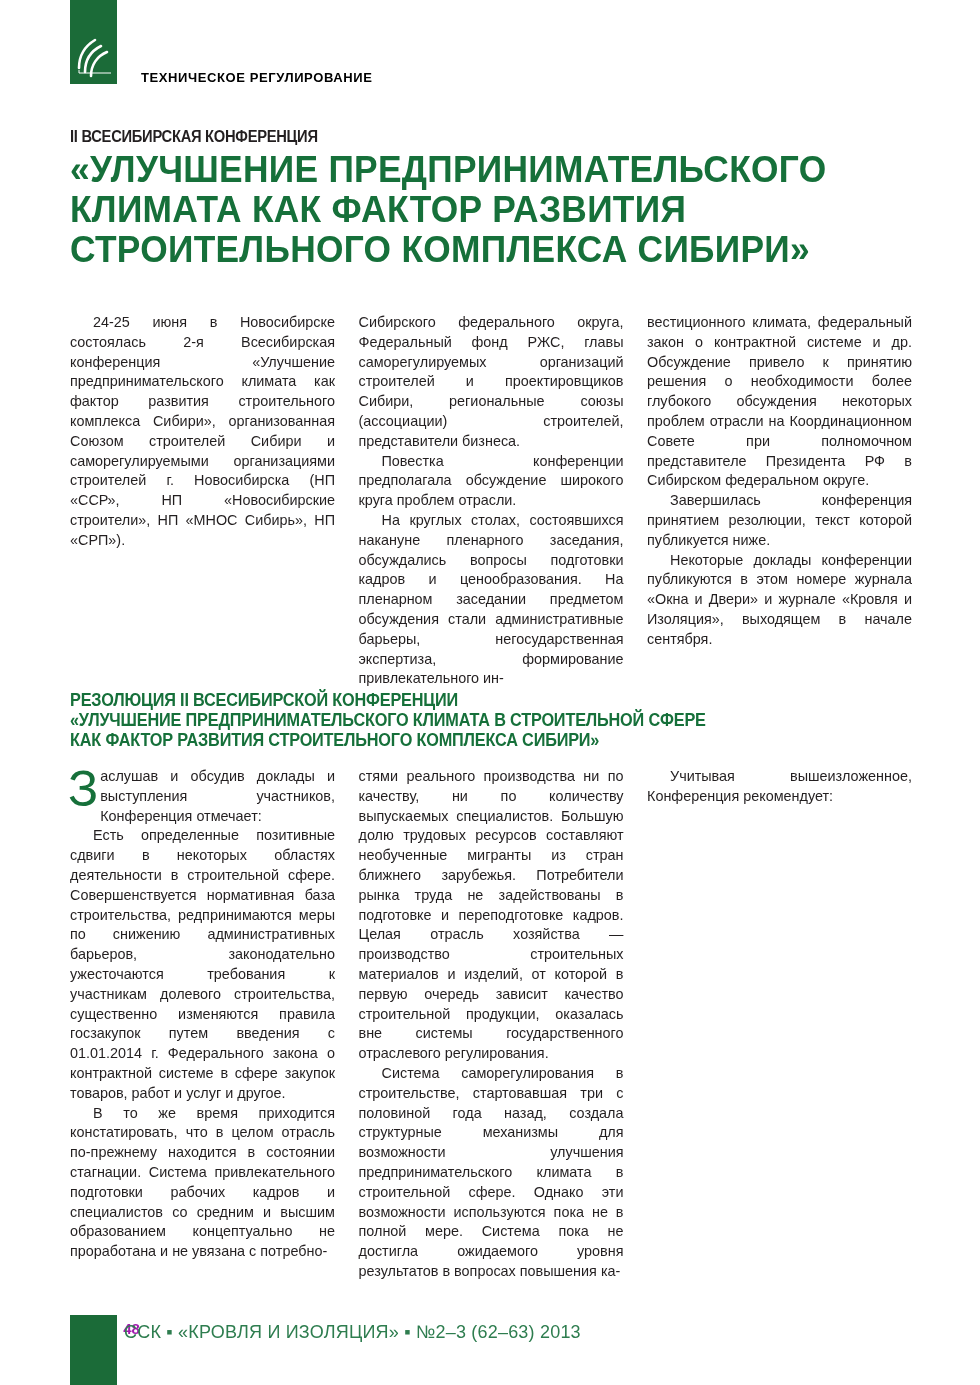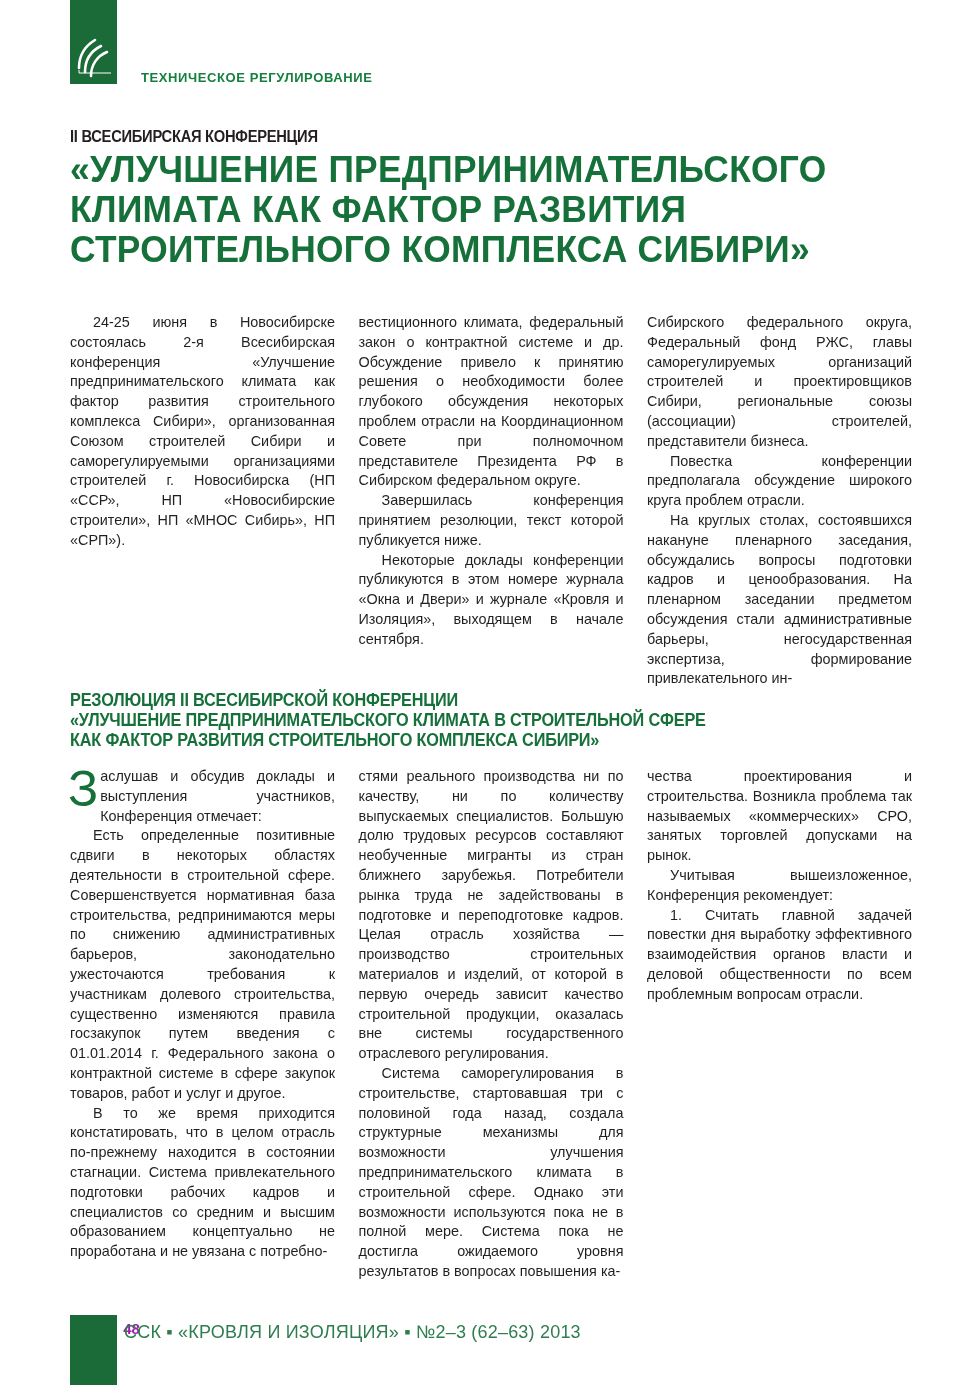--- a/index.html
+++ b/index.html
@@ -1,21 +1,21 @@
 <!DOCTYPE html>
 <html><head>
 <meta charset="utf-8">
 <style>
   html, body { margin:0; padding:0; background:#ffffff; }
   body { width:980px; height:1385px; position:relative; overflow:hidden;
          font-family:"Liberation Sans", sans-serif; color:#231f20; }
   .top-bar { position:absolute; left:70px; top:0; width:47px; height:84px; background:#1b6b38; }
   .logo { position:absolute; left:73px; top:36px; width:40px; height:44px; }
   .section-label { position:absolute; left:141px; top:70px; font-size:13px; font-weight:bold;
-                   letter-spacing:0.6px; color:#15803d; }
+                   letter-spacing:0.6px; color:#000000; }
   .kicker { position:absolute; left:70px; top:128px; font-size:16px; font-weight:bold; color:#231f20;
             letter-spacing:-0.3px; transform:scaleX(0.92); transform-origin:left top; }
   .main-title { position:absolute; left:70px; top:150px; width:880px; margin:0;
                 font-size:37px; line-height:40px; font-weight:900; color:#16703a;
                 letter-spacing:0.3px; transform:scaleX(0.955); transform-origin:left top; }
   .main-title span { display:block; }
   .cols { position:absolute; left:70px; width:842px; display:flex; justify-content:space-between; }
   .col { width:265px; font-size:14.4px; line-height:19.8px; text-align:justify; }
   .col p { margin:0; text-indent:23px; }
   .col p.noind { text-indent:0; }
@@ -51,49 +51,47 @@
   <span>«УЛУЧШЕНИЕ ПРЕДПРИНИМАТЕЛЬСКОГО</span>
   <span>КЛИМАТА КАК ФАКТОР РАЗВИТИЯ</span>
   <span>СТРОИТЕЛЬНОГО КОМПЛЕКСА СИБИРИ»</span>
 </h1>
 
 <div class="cols intro">
   <div class="col">
     <p>24-25 июня в Новосибирске состоялась 2-я Всесибирская конференция «Улучшение предпринимательского климата как фактор развития строительного комплекса Сибири», организованная Союзом строителей Сибири и саморегулируемыми организациями строителей г. Новосибирска (НП «ССР», НП «Новосибирские строители», НП «МНОС Сибирь», НП «СРП»).</p>
   </div>
   <div class="col">
+    <p class="cont">Сибирского федерального округа, Федеральный фонд РЖС, главы саморегулируемых организаций строителей и проектировщиков Сибири, региональные союзы (ассоциации) строителей, представители бизнеса.</p>
+    <p>Повестка конференции предполагала обсуждение широкого круга проблем отрасли.</p>
+    <p>На круглых столах, состоявшихся накануне пленарного заседания, обсуждались вопросы подготовки кадров и ценообразования. На пленарном заседании предметом обсуждения стали административные барьеры, негосударственная экспертиза, формирование привлекательного ин-</p>
+  </div>
+  <div class="col">
     <p class="cont">вестиционного климата, федеральный закон о контрактной системе и др. Обсуждение привело к принятию решения о необходимости более глубокого обсуждения некоторых проблем отрасли на Координационном Совете при полномочном представителе Президента РФ в Сибирском федеральном округе.</p>
     <p>Завершилась конференция принятием резолюции, текст которой публикуется ниже.</p>
     <p>Некоторые доклады конференции публикуются в этом номере журнала «Окна и Двери» и журнале «Кровля и Изоляция», выходящем в начале сентября.</p>
-  </div>
-  <div class="col">
-    <p class="cont">Сибирского федерального округа, Федеральный фонд РЖС, главы саморегулируемых организаций строителей и проектировщиков Сибири, региональные союзы (ассоциации) строителей, представители бизнеса.</p>
-    <p>Повестка конференции предполагала обсуждение широкого круга проблем отрасли.</p>
-    <p>На круглых столах, состоявшихся накануне пленарного заседания, обсуждались вопросы подготовки кадров и ценообразования. На пленарном заседании предметом обсуждения стали административные барьеры, негосударственная экспертиза, формирование привлекательного ин-</p>
   </div>
 </div>
 
 <h2 class="res-title">
   <span>РЕЗОЛЮЦИЯ II ВСЕСИБИРСКОЙ КОНФЕРЕНЦИИ</span>
   <span>«УЛУЧШЕНИЕ ПРЕДПРИНИМАТЕЛЬСКОГО КЛИМАТА В СТРОИТЕЛЬНОЙ СФЕРЕ</span>
   <span>КАК ФАКТОР РАЗВИТИЯ СТРОИТЕЛЬНОГО КОМПЛЕКСА СИБИРИ»</span>
 </h2>
 
 <div class="cols resolution">
   <div class="col">
     <p class="noind"><span class="dropcap">З</span><span>аслушав и обсудив доклады и выступления участников, Конференция отмечает:</span></p>
     <p>Есть определенные позитивные сдвиги в некоторых областях деятельности в строительной сфере. Совершенствуется нормативная база строительства, редпринимаются меры по снижению административных барьеров, законодательно ужесточаются требования к участникам долевого строительства, существенно изменяются правила госзакупок путем введения с 01.01.2014 г. Федерального закона о контрактной системе в сфере закупок товаров, работ и услуг и другое.</p>
     <p>В то же время приходится констатировать, что в целом отрасль по-прежнему находится в состоянии стагнации. Система привлекательного подготовки рабочих кадров и специалистов со средним и высшим образованием концептуально не проработана и не увязана с потребно-</p>
   </div>
   <div class="col">
     <p class="cont">стями реального производства ни по качеству, ни по количеству выпускаемых специалистов. Большую долю трудовых ресурсов составляют необученные мигранты из стран ближнего зарубежья. Потребители рынка труда не задействованы в подготовке и переподготовке кадров. Целая отрасль хозяйства — производство строительных материалов и изделий, от которой в первую очередь зависит качество строительной продукции, оказалась вне системы государственного отраслевого регулирования.</p>
     <p>Система саморегулирования в строительстве, стартовавшая три с половиной года назад, создала структурные механизмы для возможности улучшения предпринимательского климата в строительной сфере. Однако эти возможности используются пока не в полной мере. Система пока не достигла ожидаемого уровня результатов в вопросах повышения ка-</p>
   </div>
   <div class="col">
-    <p class="cont">чества проектирования и строительства. Возникла проблема так называемых «коммерческих» СРО, занятых торговлей допусками на рынок.</p>
     <p>Учитывая вышеизложенное, Конференция рекомендует:</p>
-    <p>1. Считать главной задачей повестки дня выработку эффективного взаимодействия органов власти и деловой общественности по всем проблемным вопросам отрасли.</p>
   </div>
 </div>
 
 <div class="bottom-bar"></div>
 <div class="page-num">48</div>
 <div class="footer">ССК ▪ «КРОВЛЯ И ИЗОЛЯЦИЯ» ▪ №2–3 (62–63) 2013</div>
 
 </body></html>

